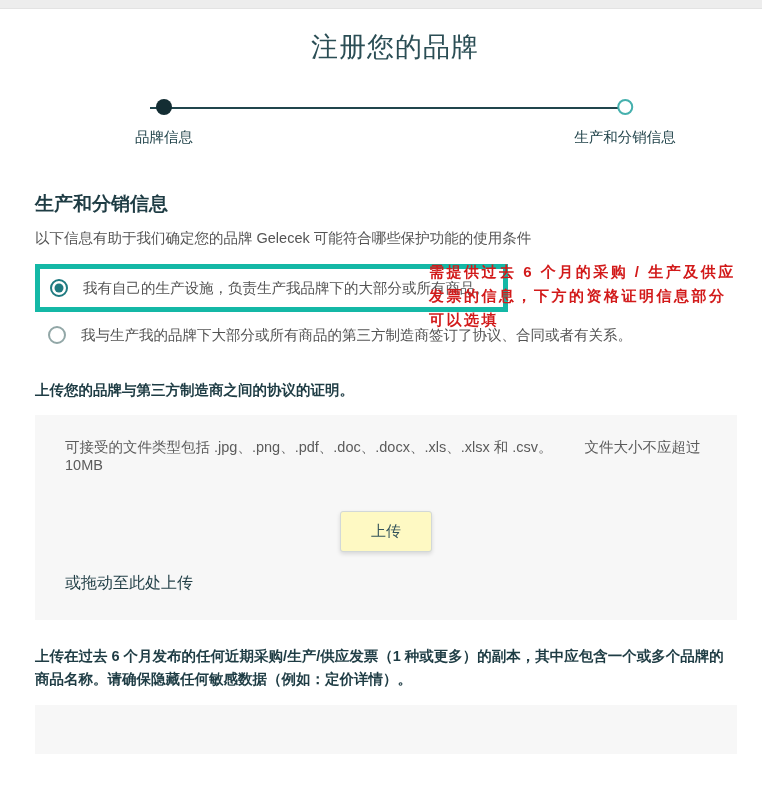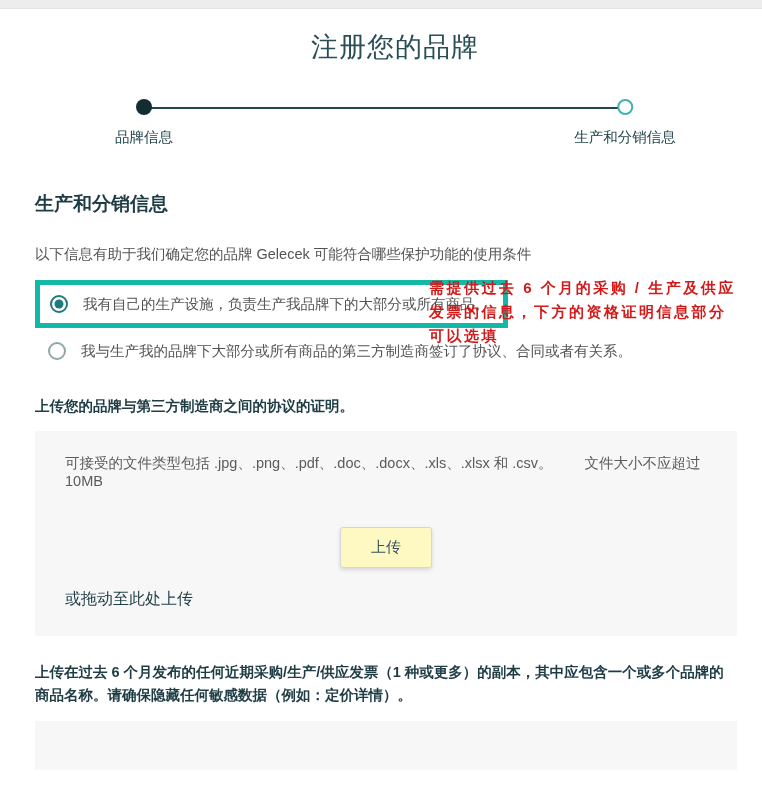--- a/index.html
+++ b/index.html
@@ -41,21 +41,21 @@
     width: 475px;
     height: 2px;
     background: #20454c;
   }
   .step {
     position: absolute;
     transform: translateX(-50%);
     text-align: center;
     top: 0;
   }
-  .step-1 { left: 144px; }
+  .step-1 { left: 164px; }
   .step-2 { left: 388px; }
   .step-3 { left: 625px; }
   .step-dot {
     width: 16px;
     height: 16px;
     border-radius: 50%;
     margin: 0 auto;
     box-sizing: border-box;
   }
   .step-dot.complete { background: #132d33; }
@@ -72,21 +72,21 @@
   }
   .section-heading {
     color: #1e3c44;
     font-size: 19px;
     font-weight: 700;
     margin: 30px 0 0 0;
   }
   .intro-text {
     color: #535353;
     font-size: 14.5px;
-    margin-top: 27px;
+    margin-top: 11px;
     line-height: 1.45;
   }
   .question-text {
     color: #535353;
     font-size: 14.5px;
     margin-top: 22px;
     line-height: 1.55;
     max-width: 700px;
   }
   

